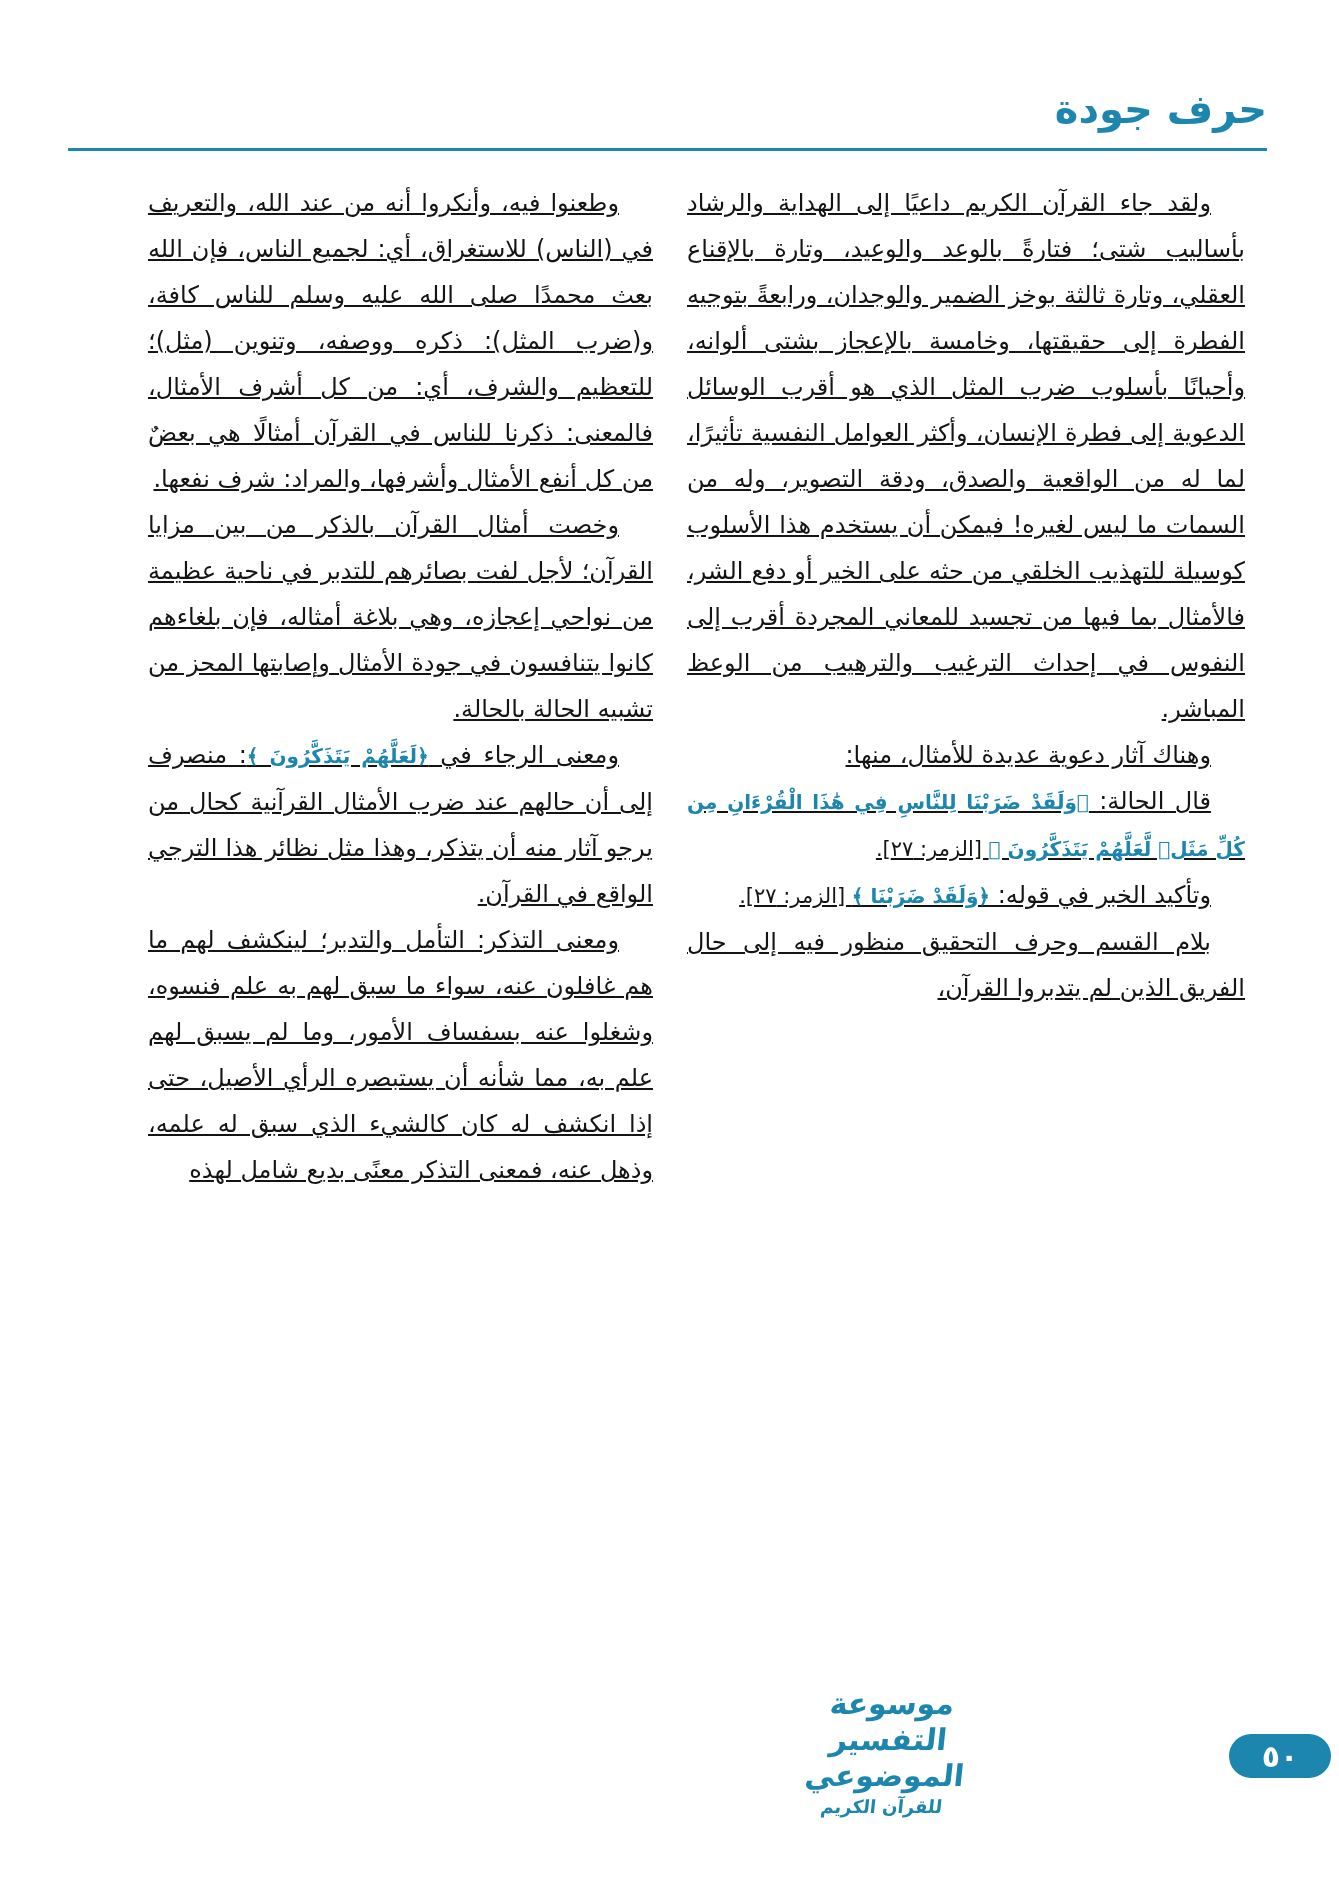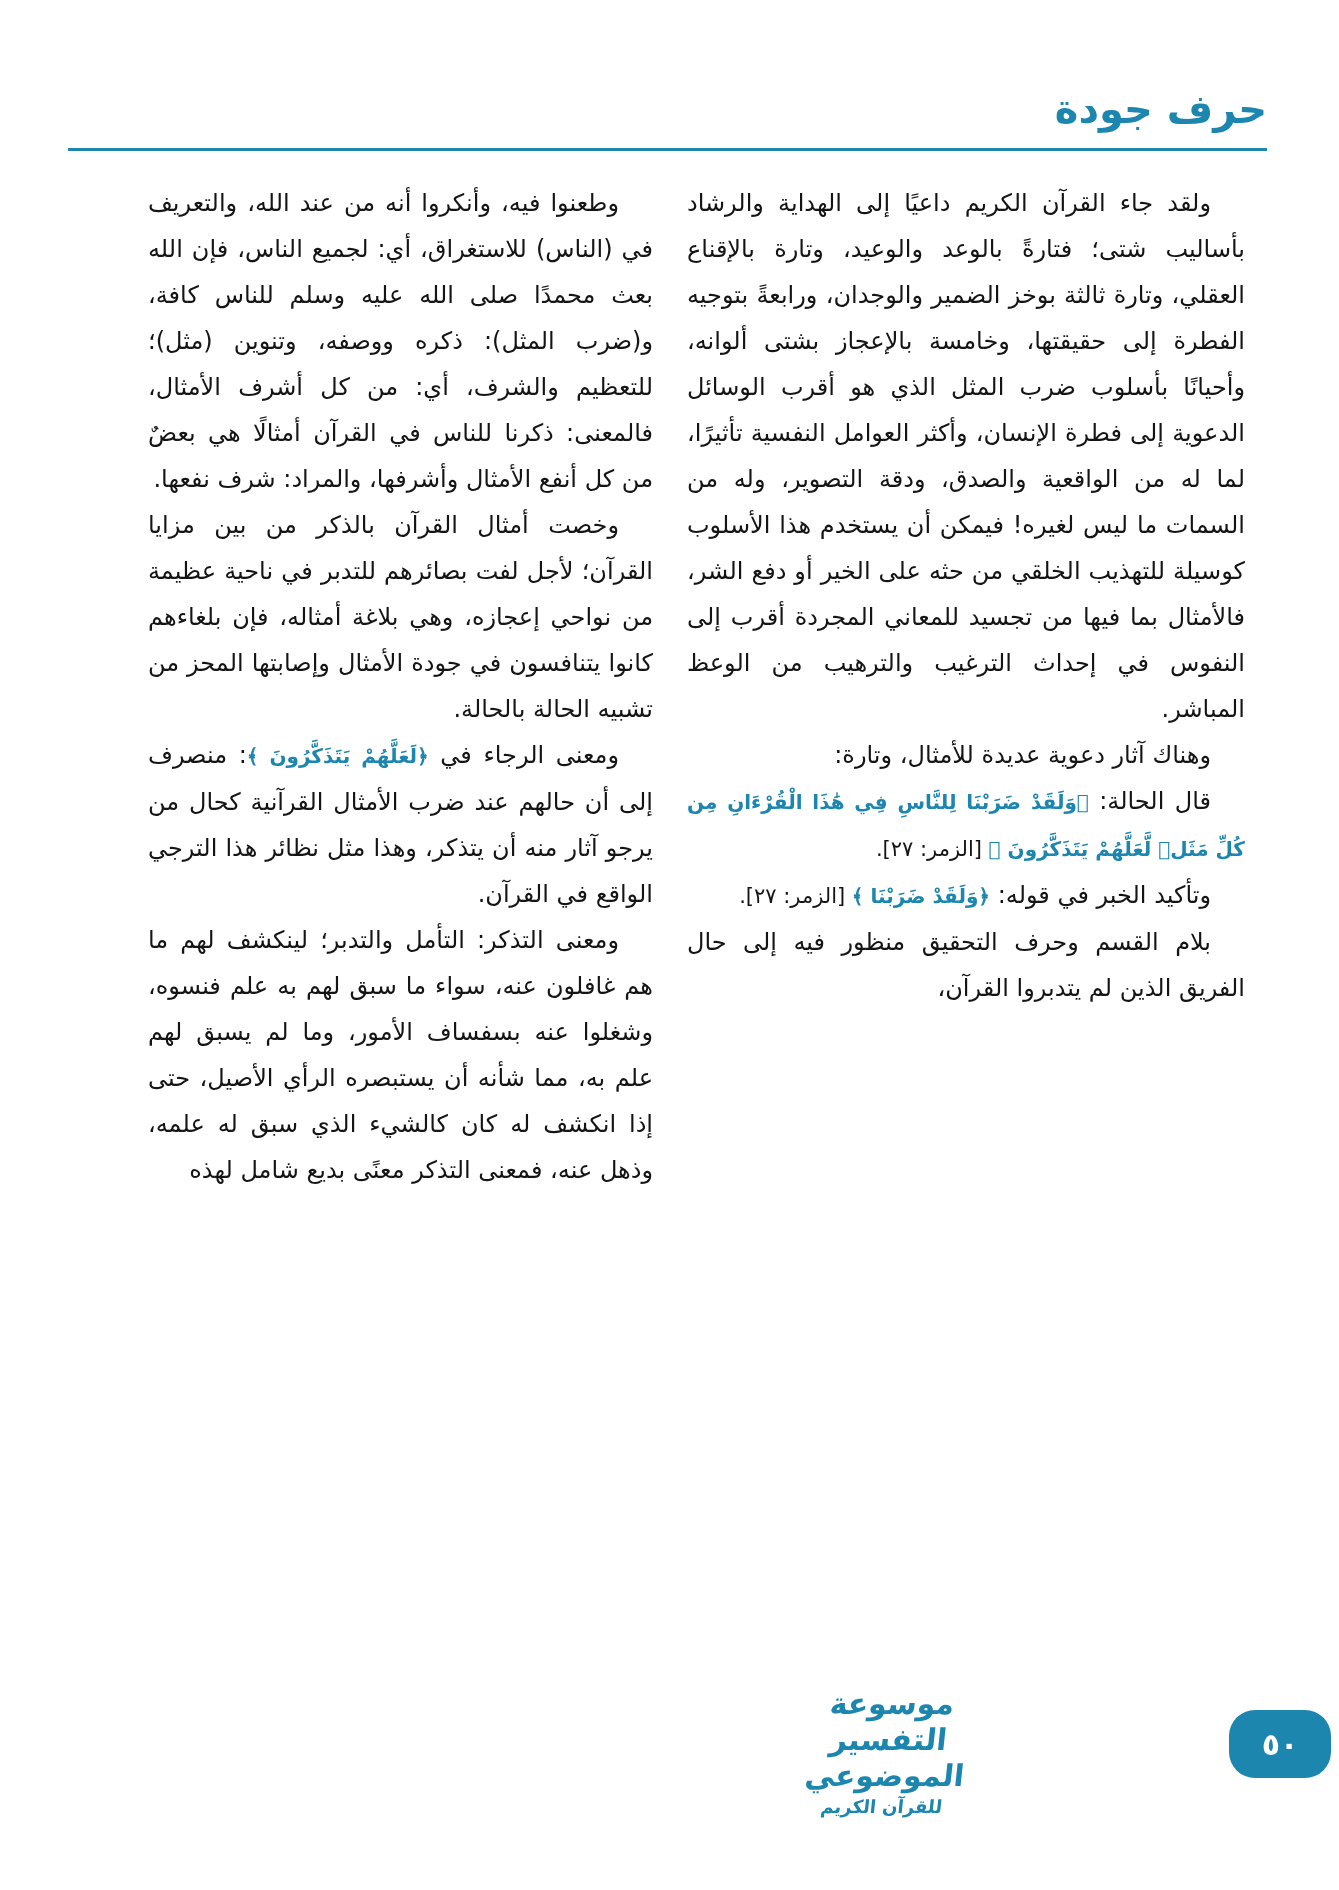--- a/index.html
+++ b/index.html
@@ -47,21 +47,21 @@
     align-items: flex-start;
   }
   .col {
     text-align: justify;
     font-size: 24px;
     line-height: 46px;
     color: #141414;
   }
   .col-right { width: 558px; }
   .col-left  { width: 505px; }
-  .para { text-indent: 34px; margin: 0; }
+  .para { text-indent: 34px; margin: 0; text-decoration: underline; }
   .para.list-item {
     font-weight: bold;
     text-indent: -55px;
     padding-right: 55px;
   }
   .run-normal { color: #141414; }
   .run-quran {
     color: #1d86ae;
     font-weight: bold;
     font-size: 20px;
@@ -88,21 +88,21 @@
   .footer-logo .logo-line2 {
     font-size: 18px;
     font-weight: bold;
     line-height: 26px;
   }
   .page-number-badge {
     position: absolute;
     bottom: 112px;
     right: 8px;
     width: 102px;
-    height: 68px;
+    height: 44px;
     background: #1d86ae;
     border-radius: 26px;
     display: flex;
     align-items: center;
     justify-content: center;
     color: #ffffff;
     font-size: 30px;
     font-weight: bold;
     margin-top: 33px;
   }
@@ -112,21 +112,21 @@
 
 <div class="page">
 
   <div class="header-title">حرف جودة</div>
 
   <div class="header-rule"></div>
 
   <div class="content">
     <div class="col col-right">
         <p class="para"><span class="run run-normal">ولقد جاء القرآن الكريم داعيًا إلى الهداية والرشاد بأساليب شتى؛ فتارةً بالوعد والوعيد، وتارة بالإقناع العقلي، وتارة ثالثة بوخز الضمير والوجدان، ورابعةً بتوجيه الفطرة إلى حقيقتها، وخامسة بالإعجاز بشتى ألوانه، وأحيانًا بأسلوب ضرب المثل الذي هو أقرب الوسائل الدعوية إلى فطرة الإنسان، وأكثر العوامل النفسية تأثيرًا، لما له من الواقعية والصدق، ودقة التصوير، وله من السمات ما ليس لغيره! فيمكن أن يستخدم هذا الأسلوب كوسيلة للتهذيب الخلقي من حثه على الخير أو دفع الشر، فالأمثال بما فيها من تجسيد للمعاني المجردة أقرب إلى النفوس في إحداث الترغيب والترهيب من الوعظ المباشر.</span></p>
-        <p class="para"><span class="run run-normal">وهناك آثار دعوية عديدة للأمثال، وتارة:</span></p>
+        <p class="para"><span class="run run-normal">وهناك آثار دعوية عديدة للأمثال، منها:</span></p>
         <p class="para"><span class="run run-normal">قال الحالة: </span><span class="run run-quran">﴿وَلَقَدْ ضَرَبْنَا لِلنَّاسِ فِي هَٰذَا الْقُرْءَانِ مِن كُلِّ مَثَلٖ لَّعَلَّهُمْ يَتَذَكَّرُونَ ﴾</span><span class="run run-ref"> [الزمر: ٢٧].</span></p>
         <p class="para"><span class="run run-normal">وتأكيد الخبر في قوله: </span><span class="run run-quran">﴿وَلَقَدْ ضَرَبْنَا ﴾</span><span class="run run-ref"> [الزمر: ٢٧].</span></p>
         <p class="para"><span class="run run-normal">بلام القسم وحرف التحقيق منظور فيه إلى حال الفريق الذين لم يتدبروا القرآن،</span></p>
       </div>
     <div class="col col-left">
         <p class="para"><span class="run run-normal">وطعنوا فيه، وأنكروا أنه من عند الله، والتعريف في (الناس) للاستغراق، أي: لجميع الناس، فإن الله بعث محمدًا صلى الله عليه وسلم للناس كافة، و(ضرب المثل): ذكره ووصفه، وتنوين (مثل)؛ للتعظيم والشرف، أي: من كل أشرف الأمثال، فالمعنى: ذكرنا للناس في القرآن أمثالًا هي بعضٌ من كل أنفع الأمثال وأشرفها، والمراد: شرف نفعها.</span></p>
         <p class="para"><span class="run run-normal">وخصت أمثال القرآن بالذكر من بين مزايا القرآن؛ لأجل لفت بصائرهم للتدبر في ناحية عظيمة من نواحي إعجازه، وهي بلاغة أمثاله، فإن بلغاءهم كانوا يتنافسون في جودة الأمثال وإصابتها المحز من تشبيه الحالة بالحالة.</span></p>
         <p class="para"><span class="run run-normal">ومعنى الرجاء في </span><span class="run run-quran">﴿لَعَلَّهُمْ يَتَذَكَّرُونَ ﴾</span><span class="run run-normal">: منصرف إلى أن حالهم عند ضرب الأمثال القرآنية كحال من يرجو آثار منه أن يتذكر، وهذا مثل نظائر هذا الترجي الواقع في القرآن.</span></p>
         <p class="para"><span class="run run-normal">ومعنى التذكر: التأمل والتدبر؛ لينكشف لهم ما هم غافلون عنه، سواء ما سبق لهم به علم فنسوه، وشغلوا عنه بسفساف الأمور، وما لم يسبق لهم علم به، مما شأنه أن يستبصره الرأي الأصيل، حتى إذا انكشف له كان كالشيء الذي سبق له علمه، وذهل عنه، فمعنى التذكر معنًى بديع شامل لهذه</span></p>
       </div>

